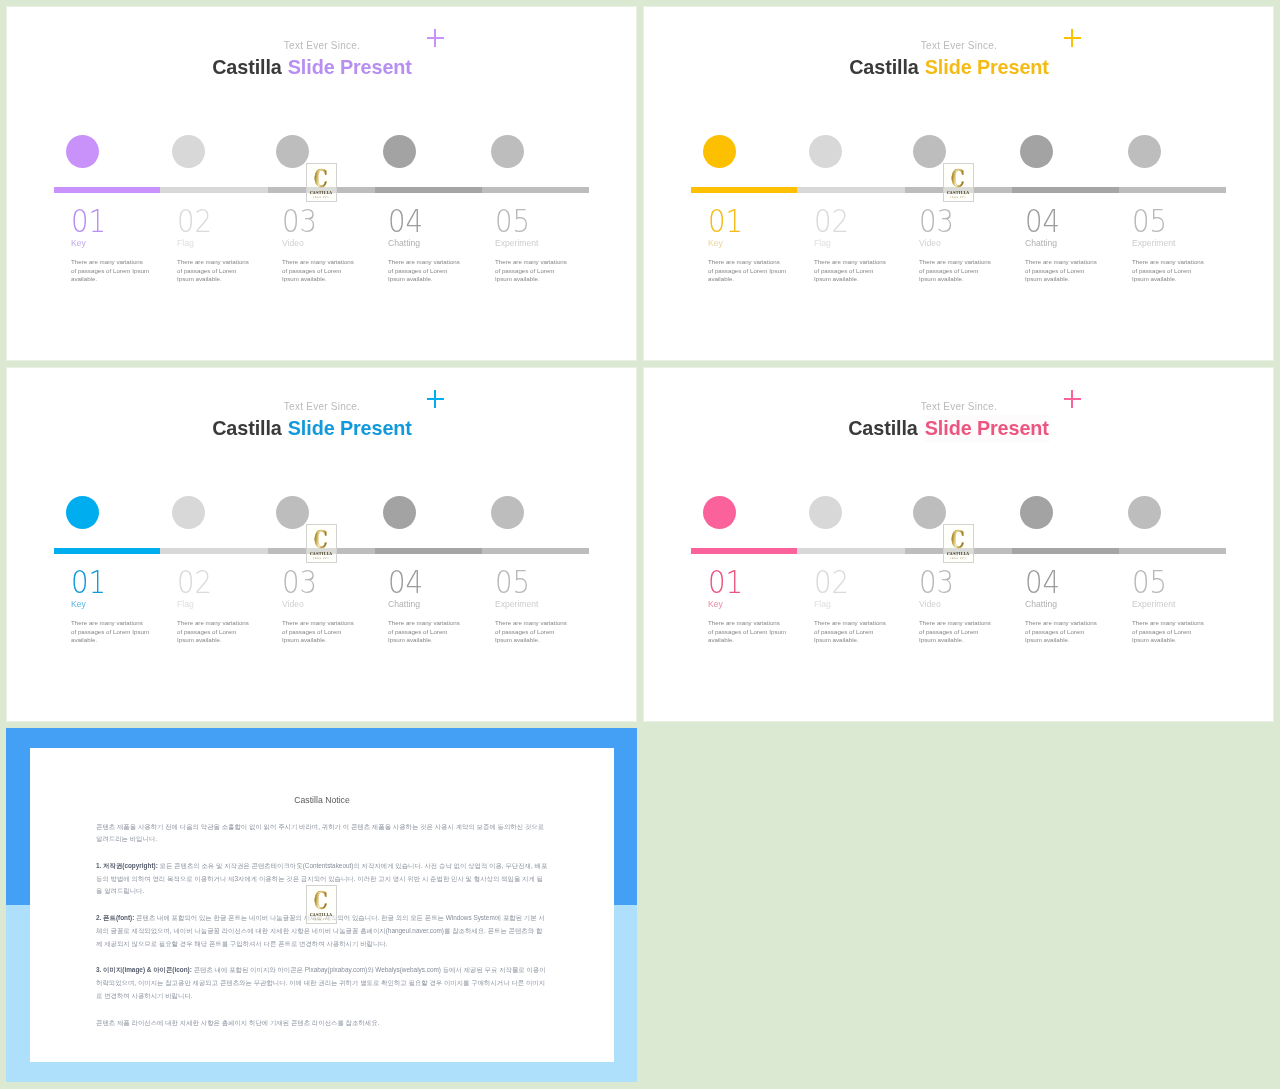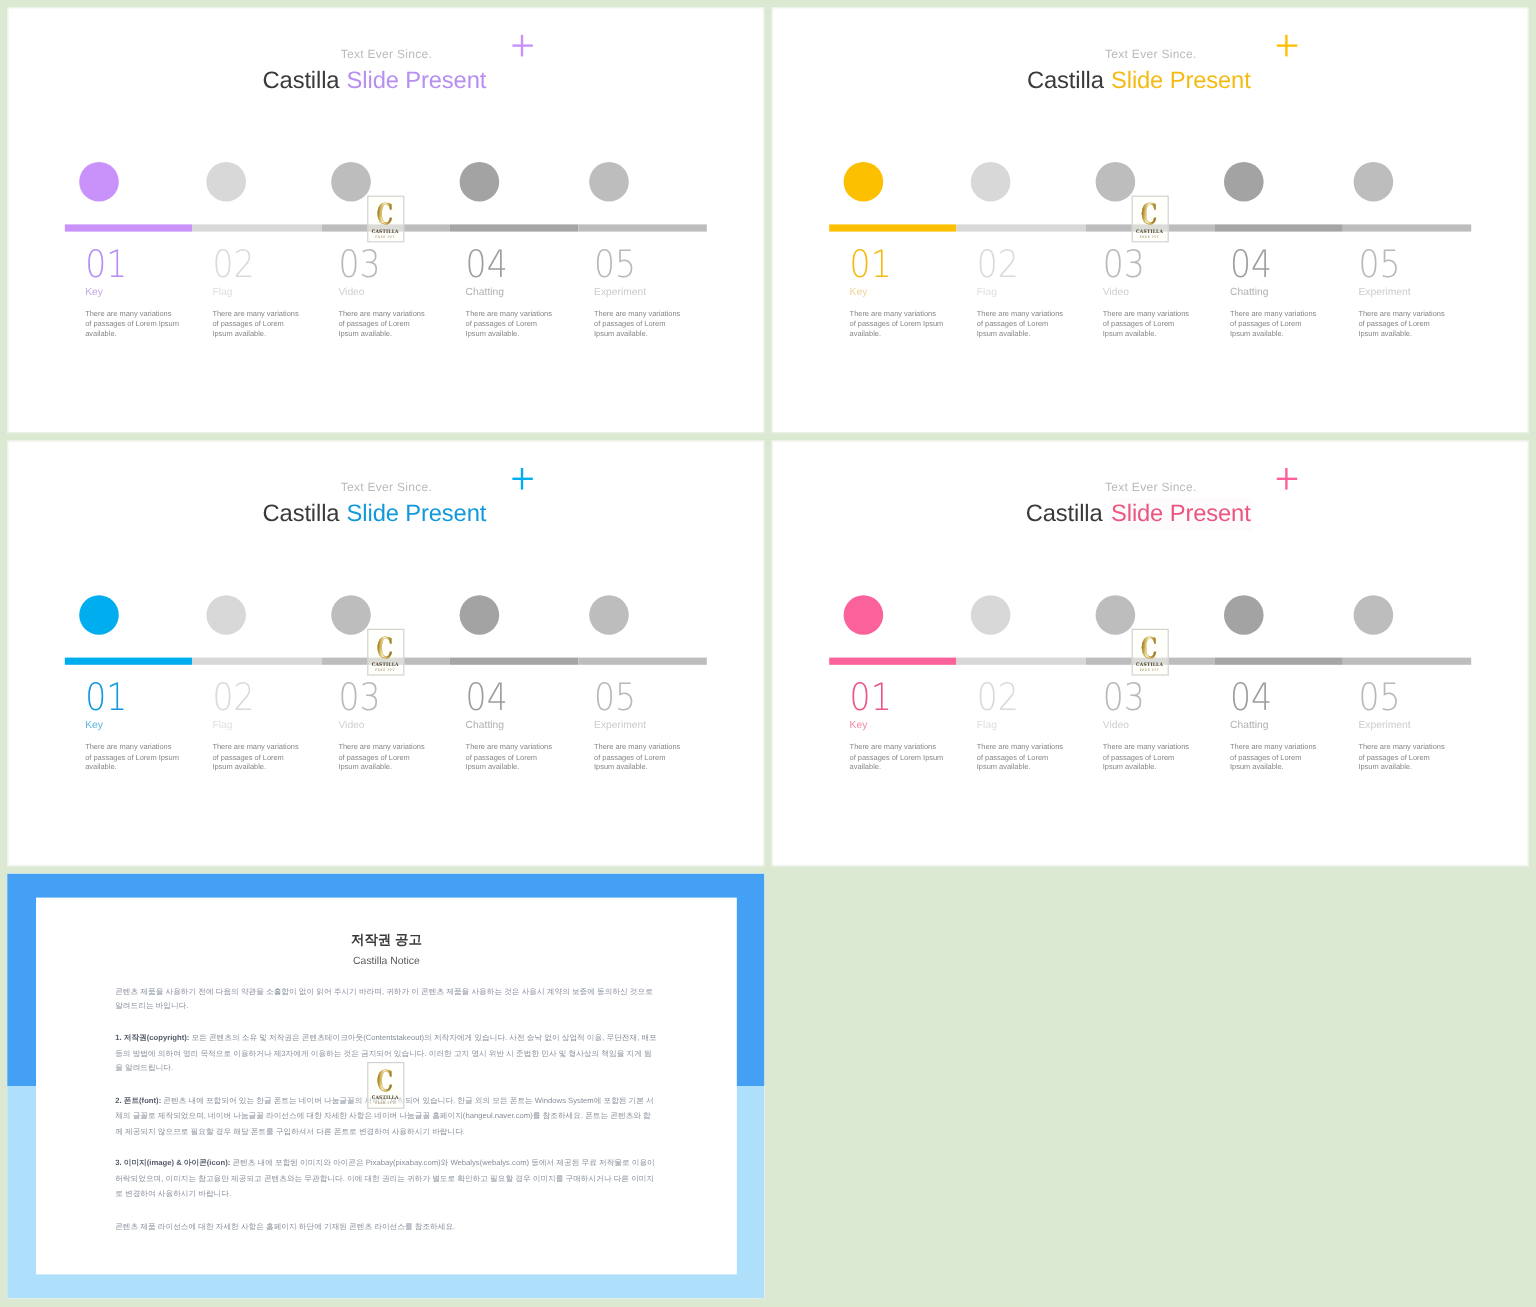--- a/index.html
+++ b/index.html
@@ -14,21 +14,21 @@
   .grid{position:relative;width:1280px;height:1089px;}
   .slide{position:absolute;background:#fff;box-sizing:border-box;overflow:hidden;outline:1px solid #eaf0e4;outline-offset:-1px;}
   .s1{left:6px;top:6px;width:631px;height:355px;}
   .s2{left:643px;top:6px;width:631px;height:355px;}
   .s3{left:6px;top:367px;width:631px;height:355px;}
   .s4{left:643px;top:367px;width:631px;height:355px;}
   .s5{left:6px;top:728px;width:631px;height:354px;}
   .eyebrow{position:absolute;left:0;width:632px;top:33.6px;text-align:center;
     font-size:10px;color:#bababa;letter-spacing:.25px;font-weight:400;}
   .title{position:absolute;left:0;width:612px;top:49.8px;text-align:center;
-    font-size:19.8px;font-weight:400;letter-spacing:-0.1px;white-space:nowrap;}
+    font-size:19.8px;font-weight:700;letter-spacing:-0.1px;white-space:nowrap;}
   .title .dk{color:#3a3a3a;}
   .title .ac{margin-left:6px;}
   .title .hl{padding:2px 1px 3px 1px;}
   .plus{position:absolute;width:17px;height:18px;}
   .plus i{position:absolute;background:currentColor;}
   .plus i.h{left:0;top:7.9px;width:17px;height:2.2px;}
   .plus i.v{left:7.4px;top:0;width:2.2px;height:18px;}
 
   .dot{position:absolute;border-radius:50%;}
   .bar{position:absolute;height:6px;}
@@ -216,21 +216,20 @@
       <div class="c">C</div>
       <div class="nm">CASTILLA</div>
       <div class="sb">FREE PPT</div>
     </div>
     </div>
     <div class="slide s5">
       <div class="cw" style="background:#aee0fc">
       <div class="topband" style="background:#43a0f5"></div>
       <div class="paper"></div>
     </div>
-      <div class="cn-title">저작권 공고</div>
       <div class="cn-sub">Castilla Notice</div>
       <div class="cn-body">
         <p>콘텐츠 제품을 사용하기 전에 다음의 약관을 소홀함이 없이 읽어 주시기 바라며, 귀하가 이 콘텐츠 제품을 사용하는 것은 사용시 계약의 보증에 동의하신 것으로 알려드리는 바입니다.</p>
         <p><b>1. 저작권(copyright):</b> 모든 콘텐츠의 소유 및 저작권은 콘텐츠테이크아웃(Contentstakeout)의 저작자에게 있습니다. 사전 승낙 없이 상업적 이용, 무단전재, 배포 등의 방법에 의하여 영리 목적으로 이용하거나 제3자에게 이용하는 것은 금지되어 있습니다. 이러한 고지 명시 위반 시 준법한 민사 및 형사상의 책임을 지게 됨을 알려드립니다.</p>
         <p><b>2. 폰트(font):</b> 콘텐츠 내에 포함되어 있는 한글 폰트는 네이버 나눔글꼴의 서체로 제작되어 있습니다. 한글 외의 모든 폰트는 Windows System에 포함된 기본 서체의 글꼴로 제작되었으며, 네이버 나눔글꼴 라이선스에 대한 자세한 사항은 네이버 나눔글꼴 홈페이지(hangeul.naver.com)를 참조하세요. 폰트는 콘텐츠와 함께 제공되지 않으므로 필요할 경우 해당 폰트를 구입하셔서 다른 폰트로 변경하여 사용하시기 바랍니다.</p>
         <p><b>3. 이미지(image) &amp; 아이콘(icon):</b> 콘텐츠 내에 포함된 이미지와 아이콘은 Pixabay(pixabay.com)와 Webalys(webalys.com) 등에서 제공된 무료 저작물로 이용이 허락되었으며, 이미지는 참고용만 제공되고 콘텐츠와는 무관합니다. 이에 대한 권리는 귀하가 별도로 확인하고 필요할 경우 이미지를 구매하시거나 다른 이미지로 변경하여 사용하시기 바랍니다.</p>
         <p>콘텐츠 제품 라이선스에 대한 자세한 사항은 홈페이지 하단에 기재된 콘텐츠 라이선스를 참조하세요.</p>
       </div>
       <div class="wm" style="left:299.5px;top:157.2px;">
       <div class="c">C</div>

